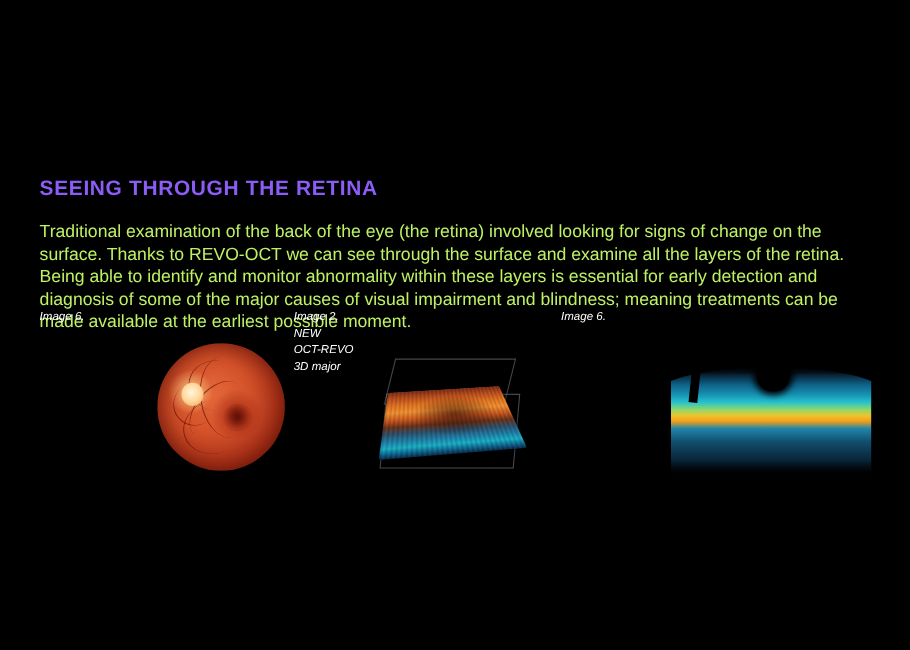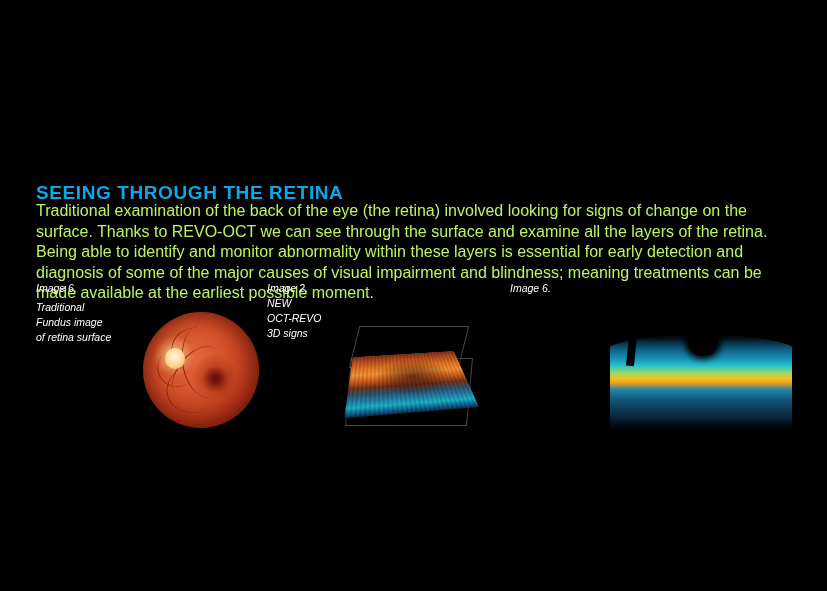--- a/index.html
+++ b/index.html
@@ -16,25 +16,25 @@
   }
   .slide {
     position: relative;
     width: 827px;
     height: 591px;
     background: #000000;
   }
   .headline {
     position: absolute;
     left: 36px;
-    top: 169px;
+    top: 148px;
     font-size: 19px;
     font-weight: bold;
     letter-spacing: 0.6px;
-    color: #0ea5e9;
+    color: #8b5cf6;
   }
   .body-copy {
     position: absolute;
     left: 36px;
     top: 185px;
     width: 762px;
     font-size: 16px;
     line-height: 20.5px;
     color: #bef264;
     font-weight: 400;
@@ -200,39 +200,36 @@
 </head>
 <body>
 
 <div class="slide">
 
   <h1 class="headline">SEEING THROUGH THE RETINA</h1>
 
   <p class="body-copy">Traditional examination of the back of the eye (the retina) involved looking for signs of change on the surface. Thanks to REVO-OCT we can see through the surface and examine all the layers of the retina. Being able to identify and monitor abnormality within these layers is essential for early detection and diagnosis of some of the major causes of visual impairment and blindness; meaning treatments can be made available at the earliest possible moment.</p>
 
   <div class="caption cap1">Image 6.</div>
-  <div class="caption cap1" style="top:300px">Traditional
-Fundus image
-of retina surface</div>
   <div class="fundus-wrap">
     <div class="fundus">
       <div class="vessel v1"></div>
       <div class="vessel v2"></div>
       <div class="vessel v3"></div>
       <div class="vessel v4"></div>
       <div class="vessel v5"></div>
       <div class="disc"></div>
       <div class="macula"></div>
     </div>
   </div>
 
   <div class="caption cap2">Image 2.</div>
   <div class="caption cap2" style="top:296px">NEW
 OCT-REVO
-3D signs</div>
+3D major</div>
   <div class="cube-wrap">
     <div class="cube-frame">
       <div class="cube-edge ce-top"></div>
       <div class="cube-edge ce-body"></div>
     </div>
     <div class="oct3d"></div>
   </div>
 
   <div class="caption cap3">Image 6.</div>
   <div class="bscan">

